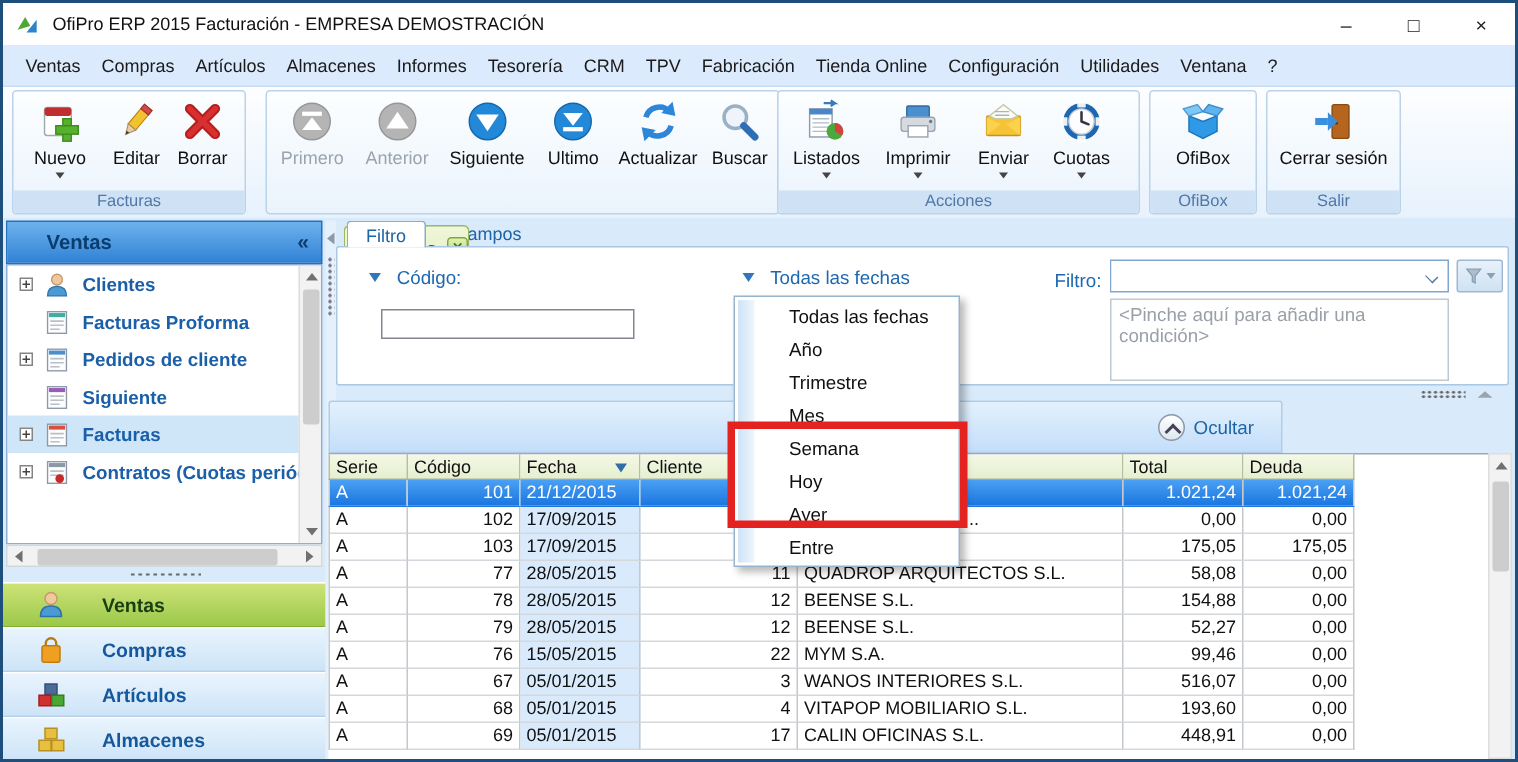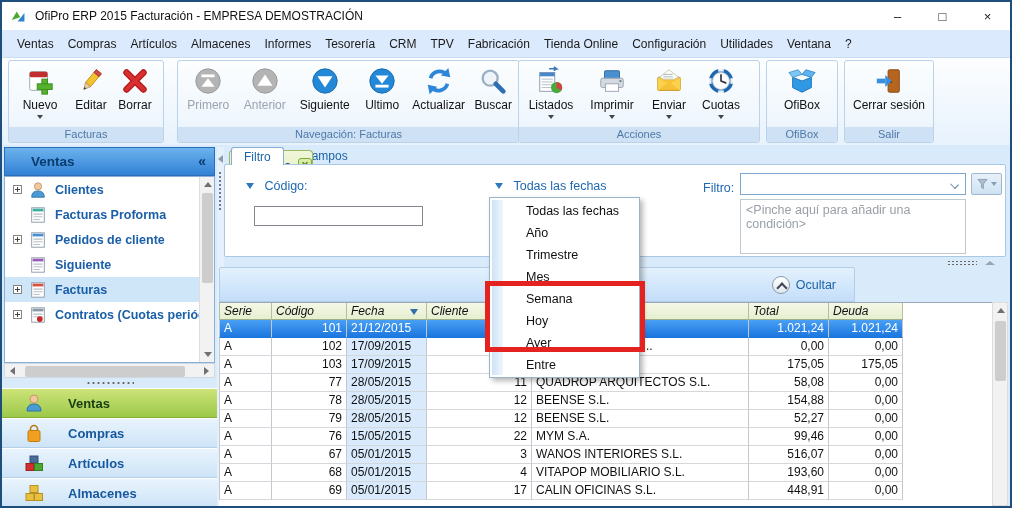--- a/index.html
+++ b/index.html
@@ -99,21 +99,21 @@
   .facturas-tab .ft-label { font-size:12.5px; font-weight:bold; color:#1a4a7e; margin-left:9px; }
   .ft-close { width:15px; height:15px; margin-left:7px; background:linear-gradient(#e0f0ac,#bcd87c); border:1px solid #7ea83e; border-radius:3px; font-size:9px; line-height:13px; text-align:center; color:#4a7a1e; font-weight:bold; cursor:default; }
   .ocultar { position:absolute; right:18px; top:8px; display:flex; align-items:center; cursor:default; }
   .ocultar-circle { width:18px; height:18px; border-radius:50%; background:linear-gradient(#fff,#dfe8f0); border:1px solid #8a98a8; position:relative; }
   .ocultar-circle::after { content:""; position:absolute; left:5px; top:7px; width:6px; height:6px; border-left:2px solid #445; border-top:2px solid #445; transform:rotate(45deg); }
   .ocultar-label { font-size:12.5px; color:#1c64a8; margin-left:6px; }
 
   
   .grid { position:absolute; left:2px; top:157px; width:773px; height:204px; background:#fff; border-top:1px solid #9aa8b8; }
   .grid-head { display:flex; height:17px; }
-  .hcell { background:linear-gradient(#f4f8e6,#e6efd0); border-right:1px solid #b4bfa0; border-bottom:1px solid #9fae88; font-size:12px; color:#111; padding:1px 0 0 4px; position:relative;font-style:italic; }
+  .hcell { background:linear-gradient(#f4f8e6,#e6efd0); border-right:1px solid #b4bfa0; border-bottom:1px solid #9fae88; font-size:12px; color:#111; padding:1px 0 0 4px; position:relative; }
   .hcell:first-child { border-left:1px solid #b4bfa0; }
   .sort-arrow { position:absolute; right:8px; top:6px; width:0; height:0; border-left:4.5px solid transparent; border-right:4.5px solid transparent; border-top:6px solid #2f6ea8; }
   .grid-row { display:flex; height:18px; }
   .cell { border-right:1px solid #c4c8cc; border-bottom:1px solid #d4d8dc; font-size:12px; color:#111; padding:1px 4px 0 4px; white-space:nowrap; overflow:hidden; }
   .cell:first-child { border-left:1px solid #c4c8cc; }
   .c-serie { width:53px; }
   .c-codigo { width:75px; text-align:right; }
   .c-fecha { width:80px; background:#d8eafc; }
   .c-clinum { width:105px; text-align:right; }
   .c-nombre { width:217px; }
@@ -248,21 +248,20 @@
           <span class="rlab">Actualizar</span>
         </div>
         <div class="rbtn" style="width:48px">
           <svg class="ricon" viewBox="0 0 32 32">
             <circle cx="13" cy="13" r="8" fill="#eef4fa" stroke="#9ab0c4" stroke-width="2.5"></circle>
             <line x1="19" y1="19" x2="27" y2="27" stroke="#2e6eb4" stroke-width="5" stroke-linecap="round"></line>
           </svg>
           <span class="rlab">Buscar</span>
         </div>
       </div>
-      <div class="rlabel">Navegación: Facturas</div>
     </div>
 
     <div class="rgroup" style="left:516px; width:242px;">
       <div class="rbuttons">
         <div class="rbtn" style="width:60px">
           <svg class="ricon" viewBox="0 0 32 32">
             <rect x="4" y="7" width="16" height="20" fill="#fff" stroke="#8a9ab0"></rect>
             <rect x="4" y="7" width="16" height="4" fill="#4a86c8"></rect>
             <path d="M6 14 h12 M6 17 h12 M6 20 h12 M6 23 h12" stroke="#b0bcc8" stroke-width="1"></path>
             <path d="M14 3 h8 l-3,-2 m3,2 l-3,2" stroke="#3a78b8" stroke-width="1.6" fill="none"></path>

